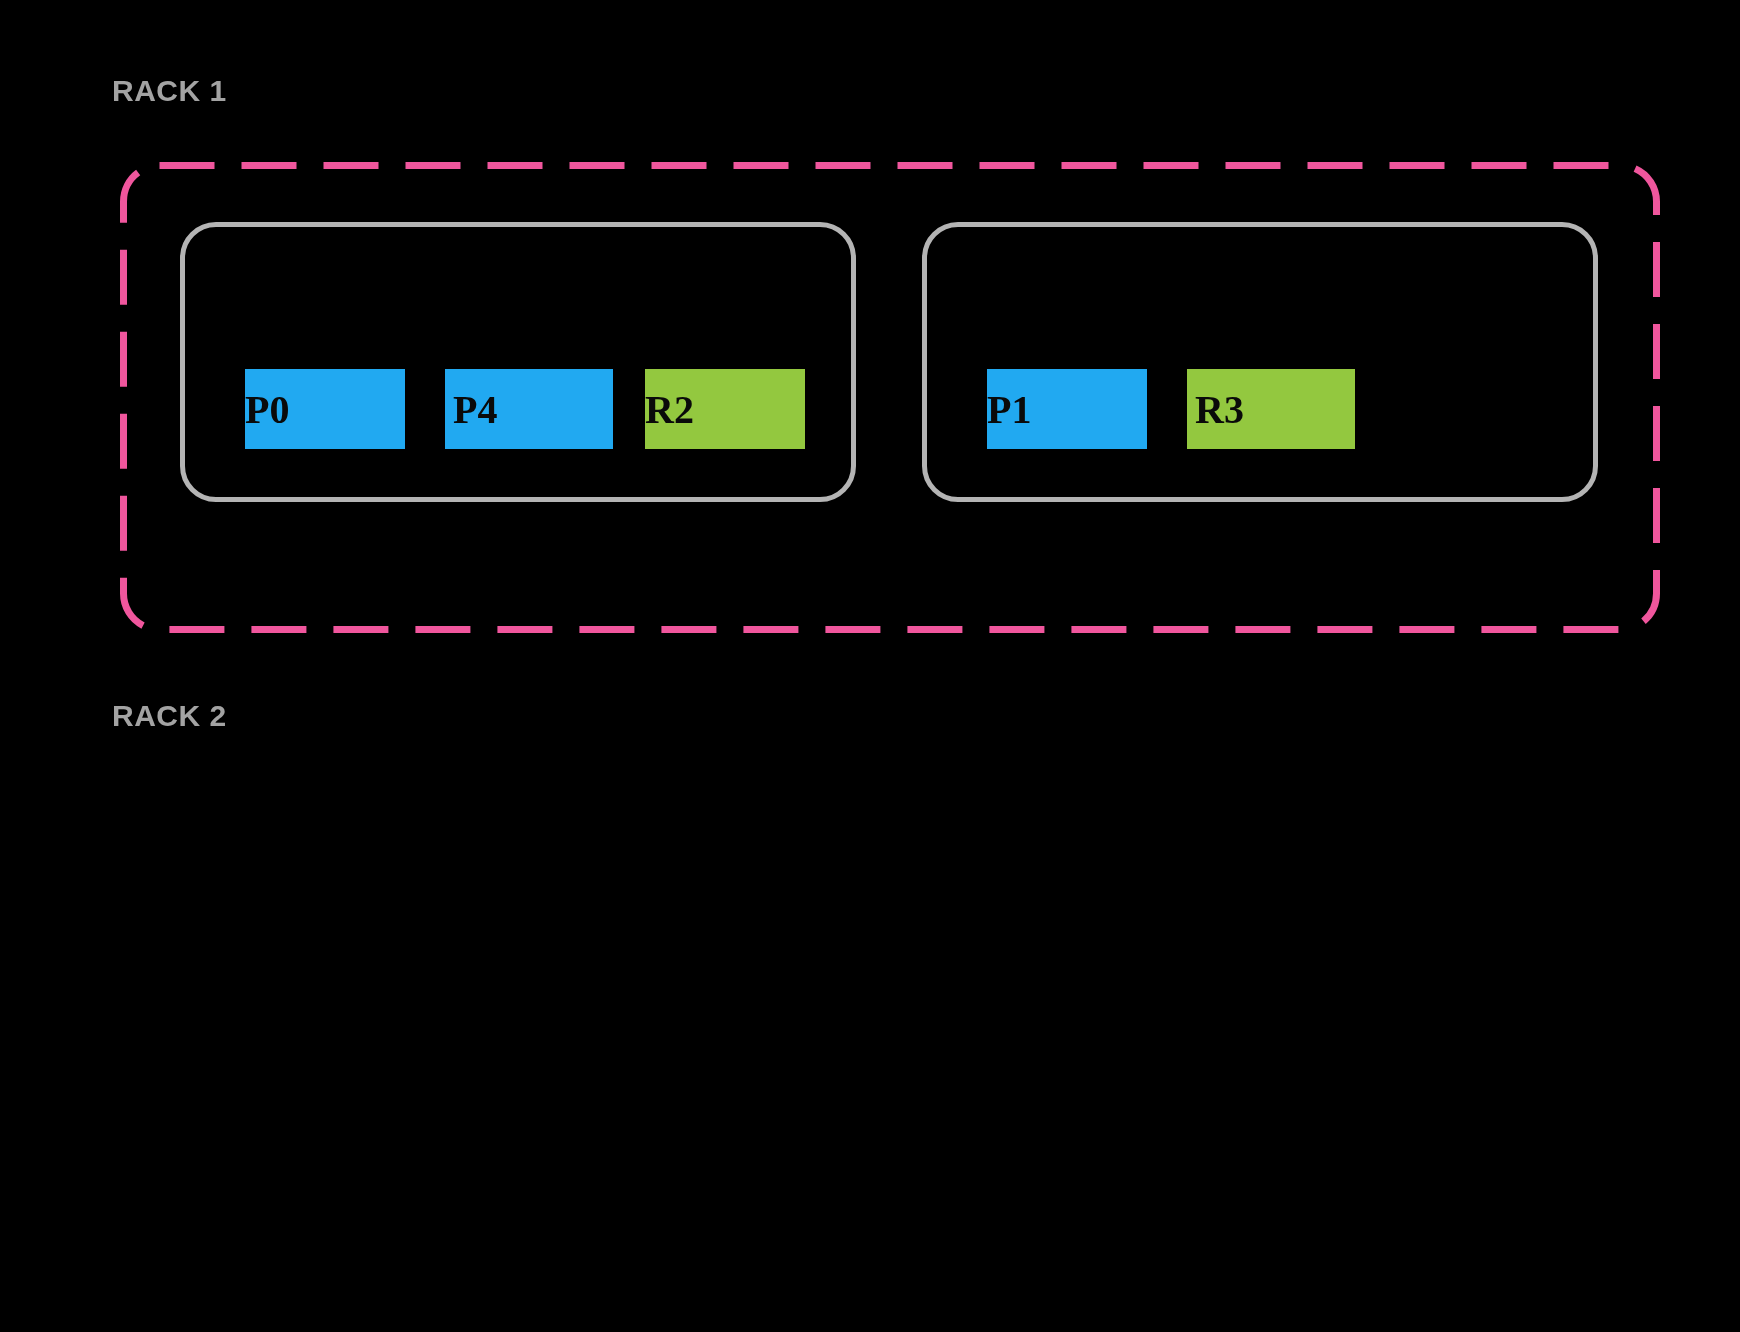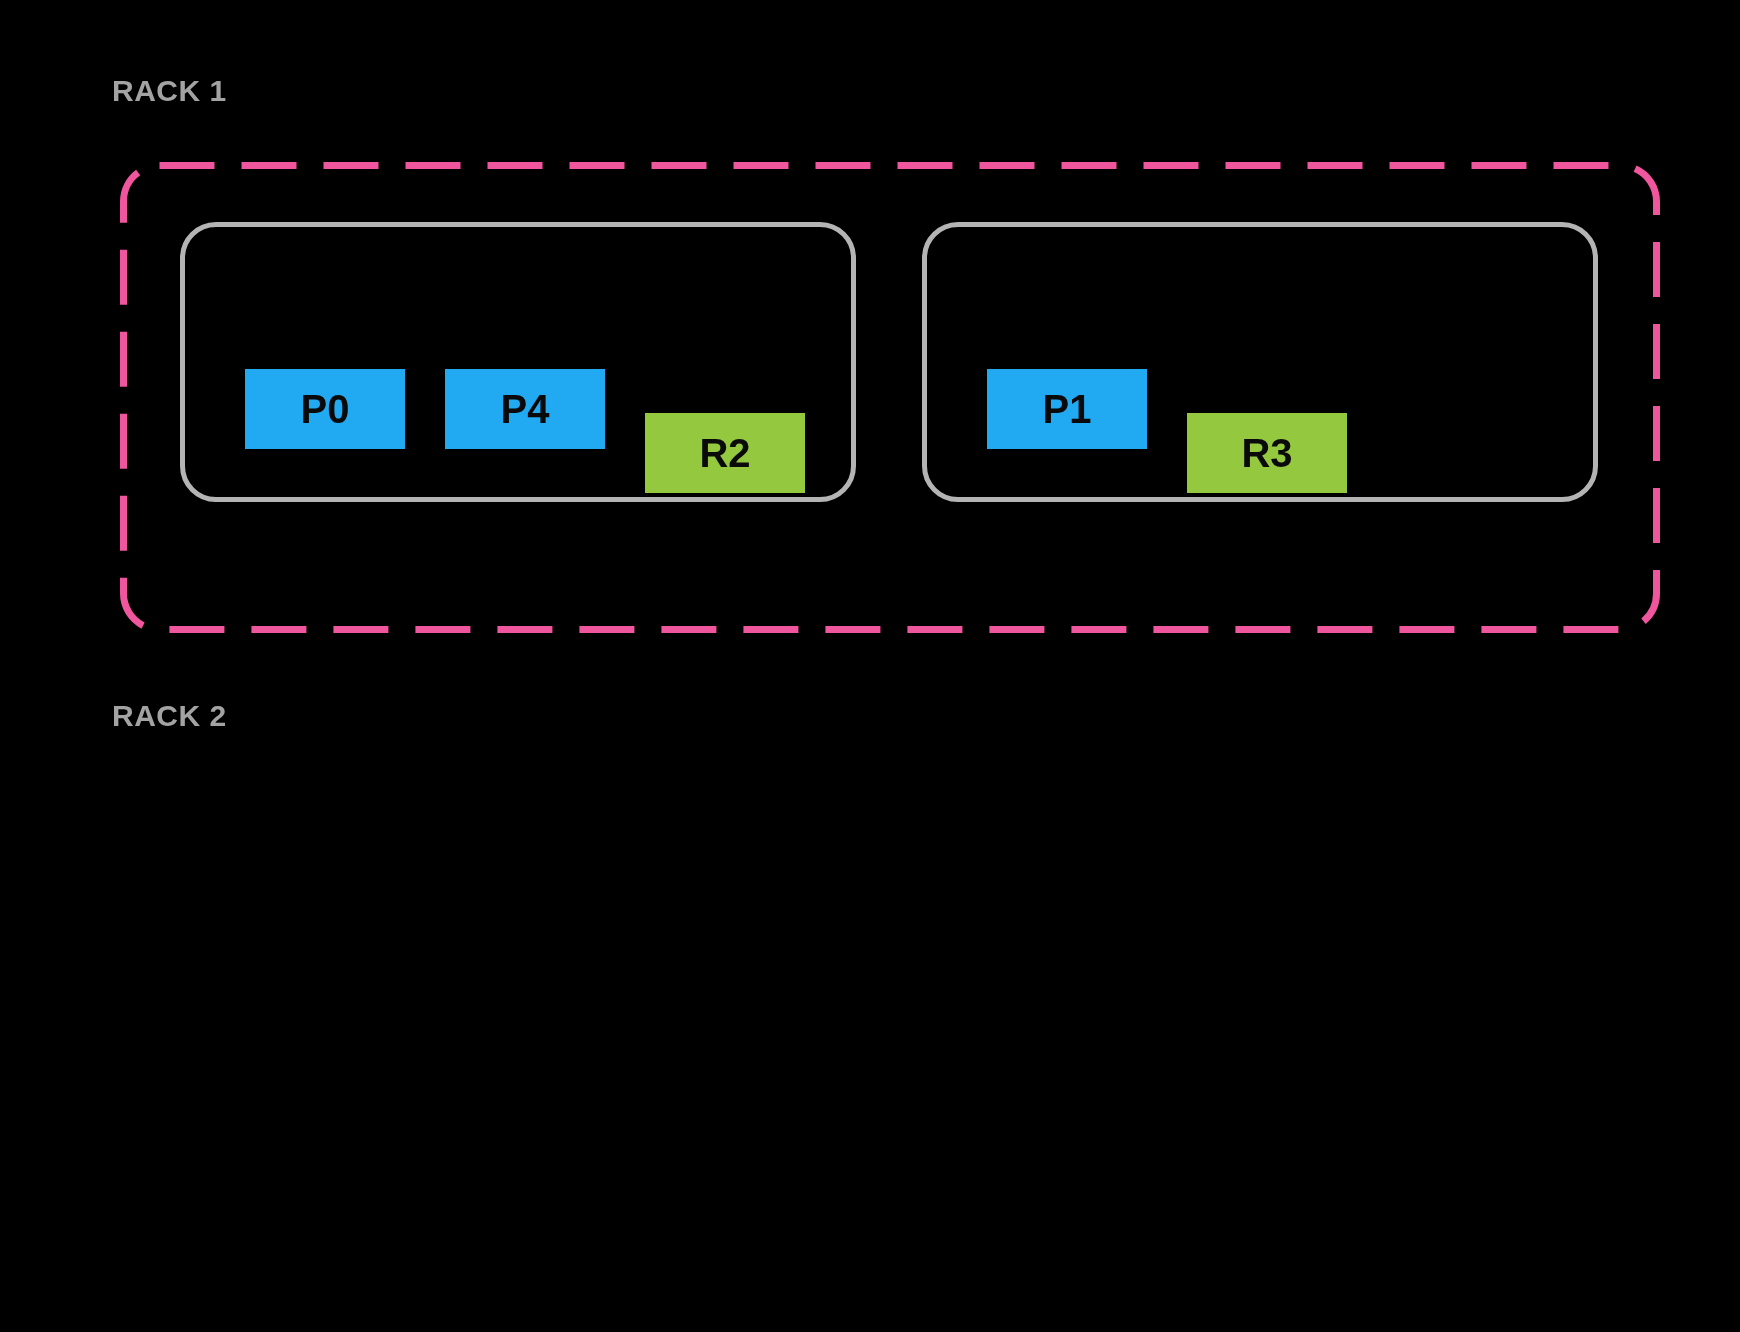--- a/index.html
+++ b/index.html
@@ -50,30 +50,31 @@
   .host-a { left: 60px; }
   .host-b { left: 802px; }
 
   .node {
     position: absolute;
     top: 142px;
     width: 160px;
     height: 80px;
     display: flex;
     align-items: center;
-    justify-content: center;
+    justify-content: flex-start;
     font-size: 40px;
     font-weight: 700;
     color: #0A0A0A;
+    font-family: Liberation Serif, serif;
   }
   .pos-0 { left: 60px; }
-  .pos-1 { left: 260px; }
+  .pos-1 { left: 260px; padding-left: 8px; }
   .pos-2 { left: 460px; }
   .primary { background: #21A9F1; }
-  .replica { background: #93C83F; margin-top: 44px; }
+  .replica { background: #93C83F; }
 </style>
 </head>
 <body>
 
 <div class="canvas">
 
   <div class="rack-label rack1-label">RACK 1</div>
 
   <div class="rack rack1">
     <svg class="dash-border" viewBox="0 0 1540 471">

